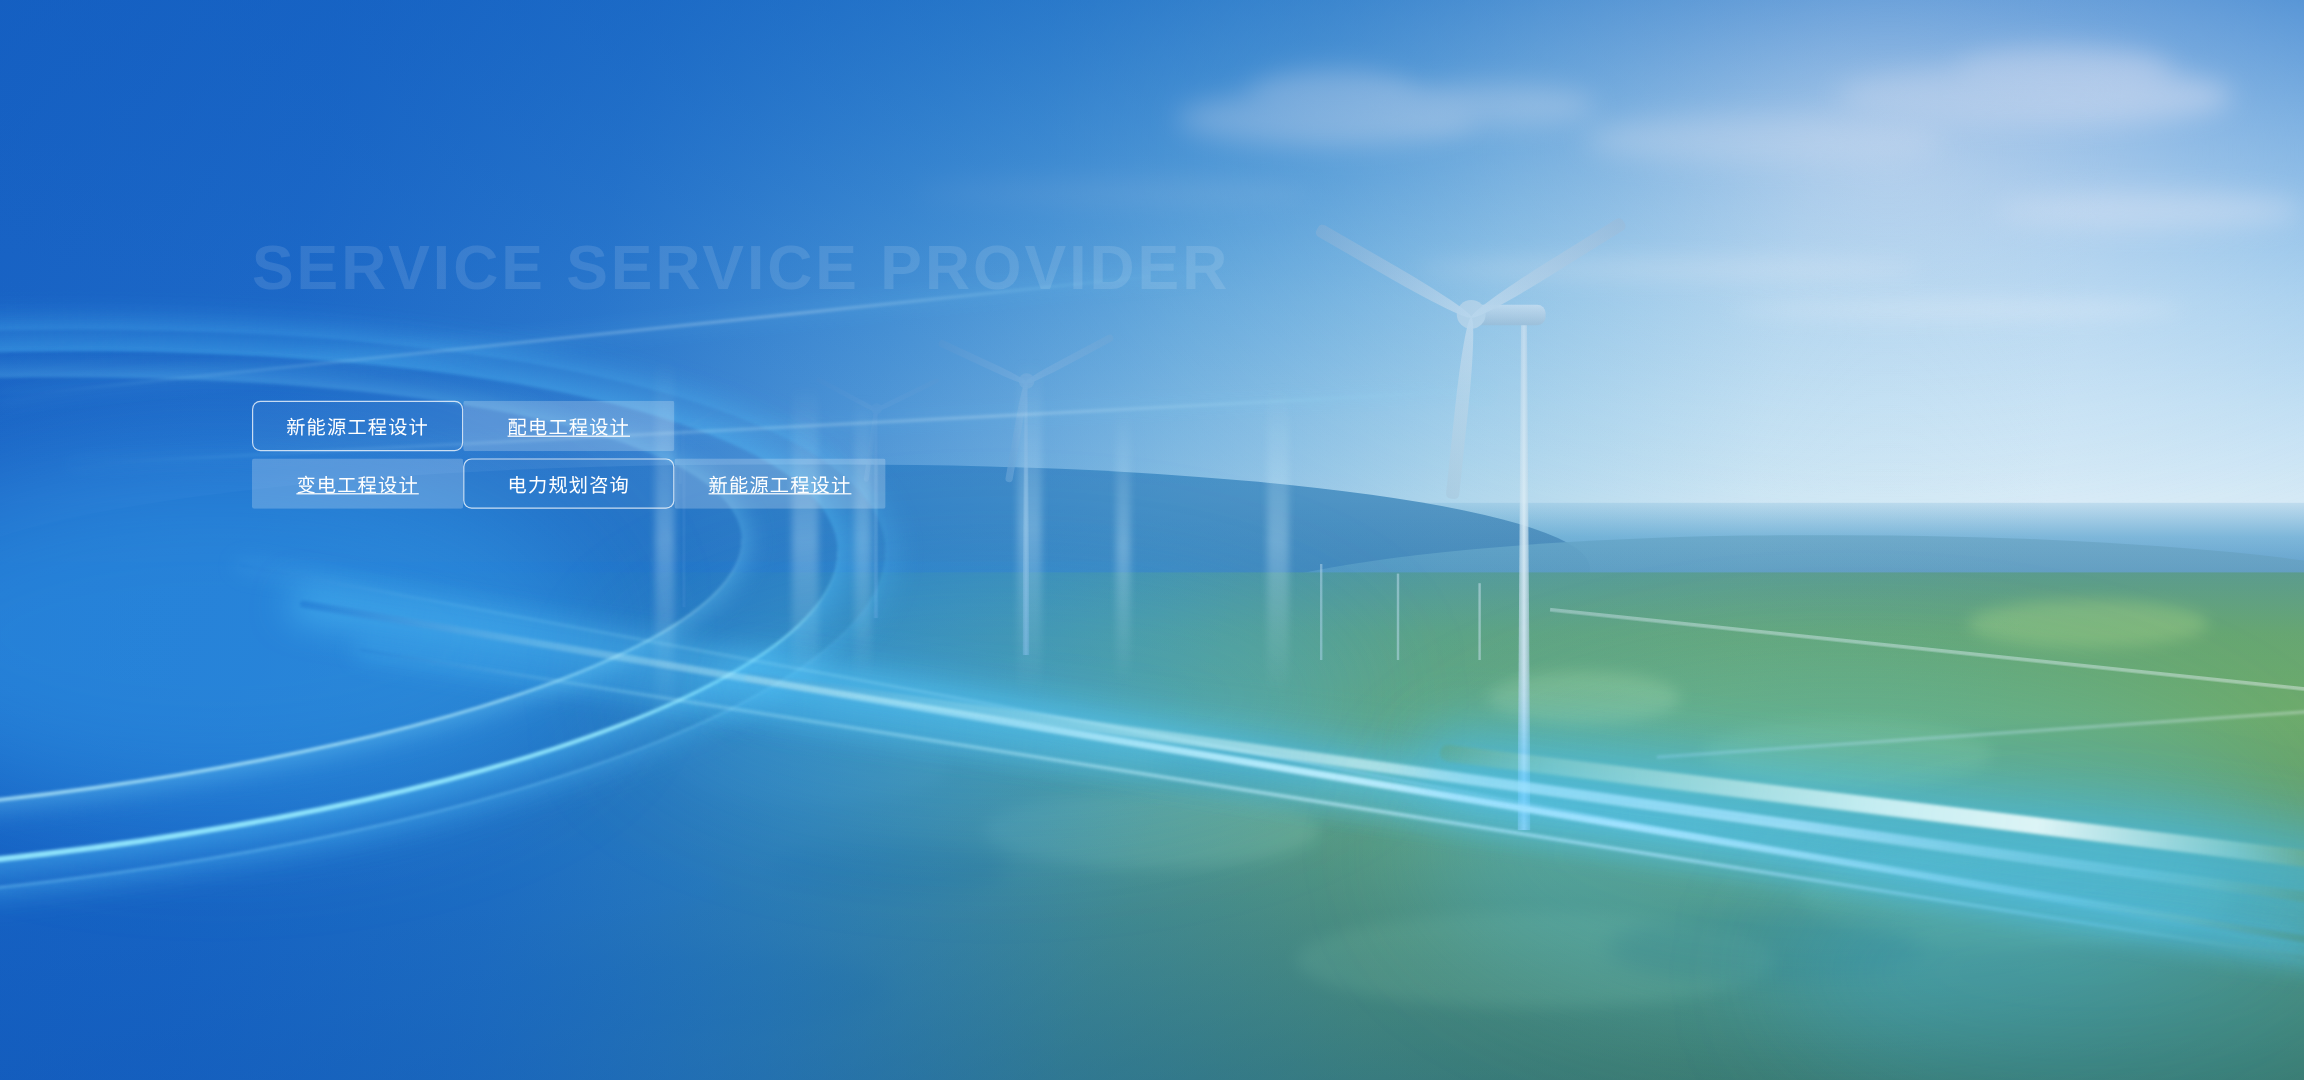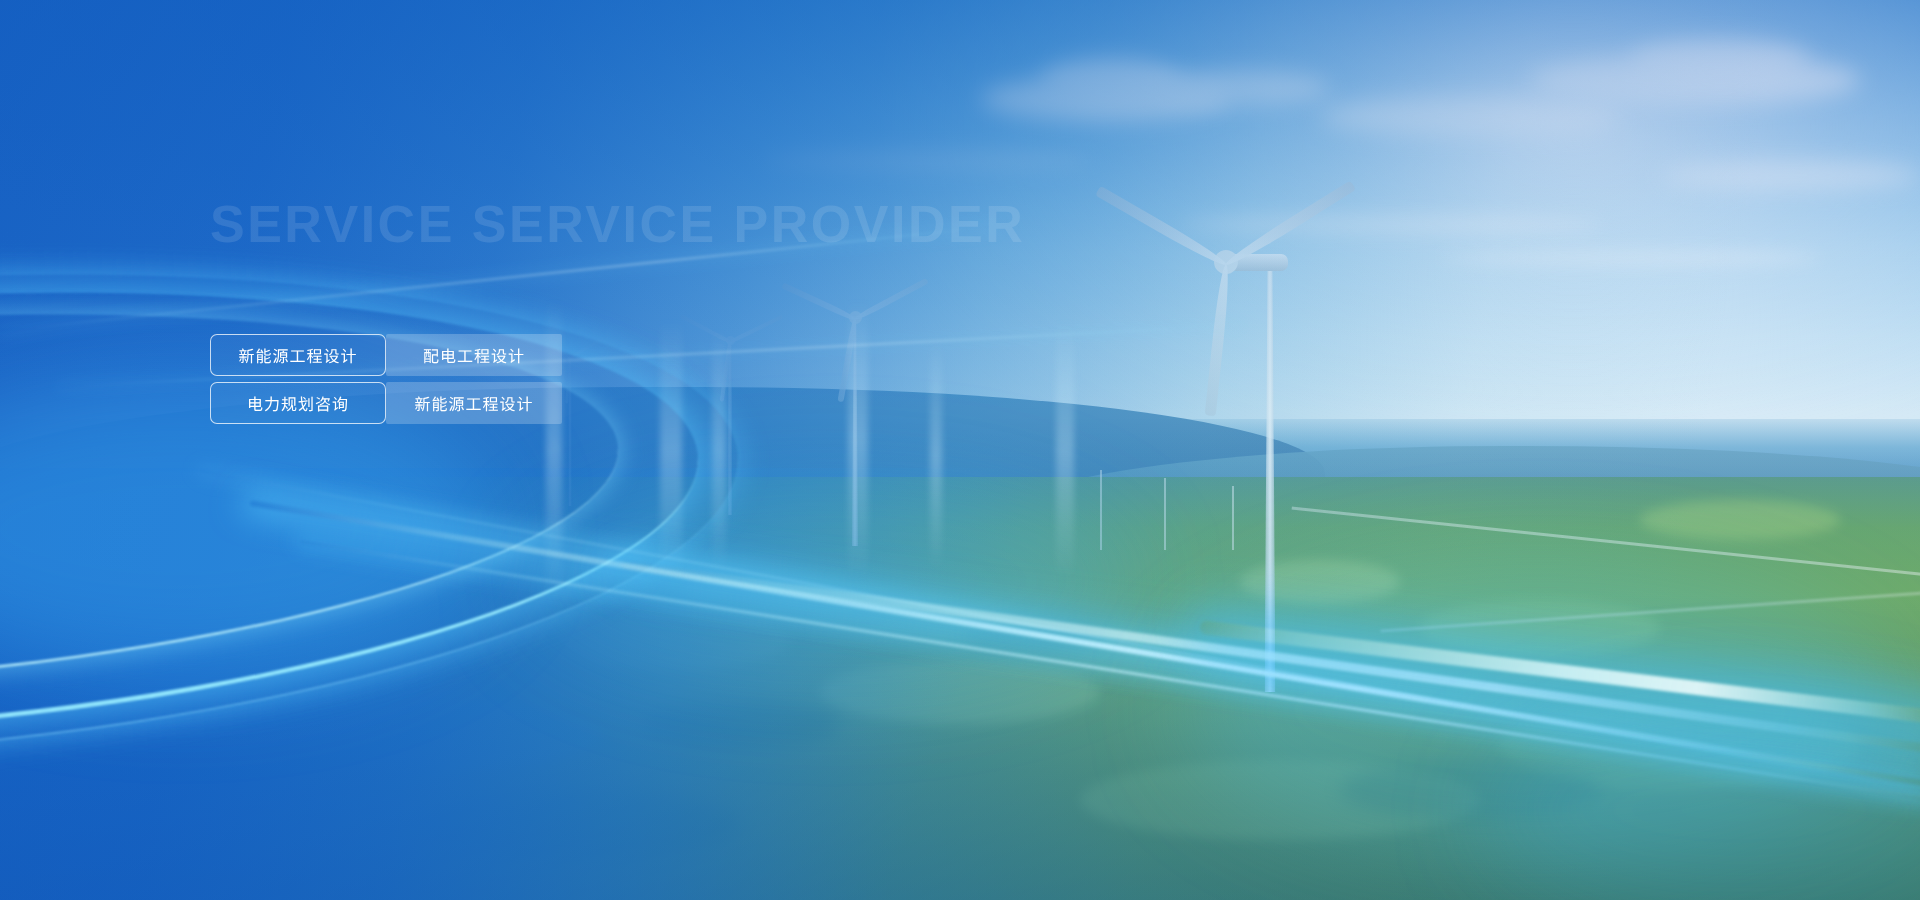--- a/index.html
+++ b/index.html
@@ -310,20 +310,21 @@
   }
   .svc-btn.outline{
     border:1px solid rgba(255,255,255,.75);
     border-radius:7px;
     background:rgba(255,255,255,.04);
   }
   .svc-btn.filled{
     border:1px solid transparent;
     border-radius:2px;
     background:rgba(255,255,255,.22);
+    text-decoration:underline;
   }
 </style>
 </head>
 <body>
 
 <div class="stage">
 
   <div class="scene">
     <div class="sky"></div>
     <div class="sun-haze"></div>
@@ -430,19 +431,20 @@
 
 
     <div class="btn-grid">
 
       <div class="btn-row">
         <div class="svc-btn outline">新能源工程设计</div>
         <div class="svc-btn filled">配电工程设计</div>
       </div>
 
       <div class="btn-row">
+        <div class="svc-btn filled">变电工程设计</div>
         <div class="svc-btn outline">电力规划咨询</div>
         <div class="svc-btn filled">新能源工程设计</div>
       </div>
 
     </div>
   </div>
 </div>
 
 </body></html>

